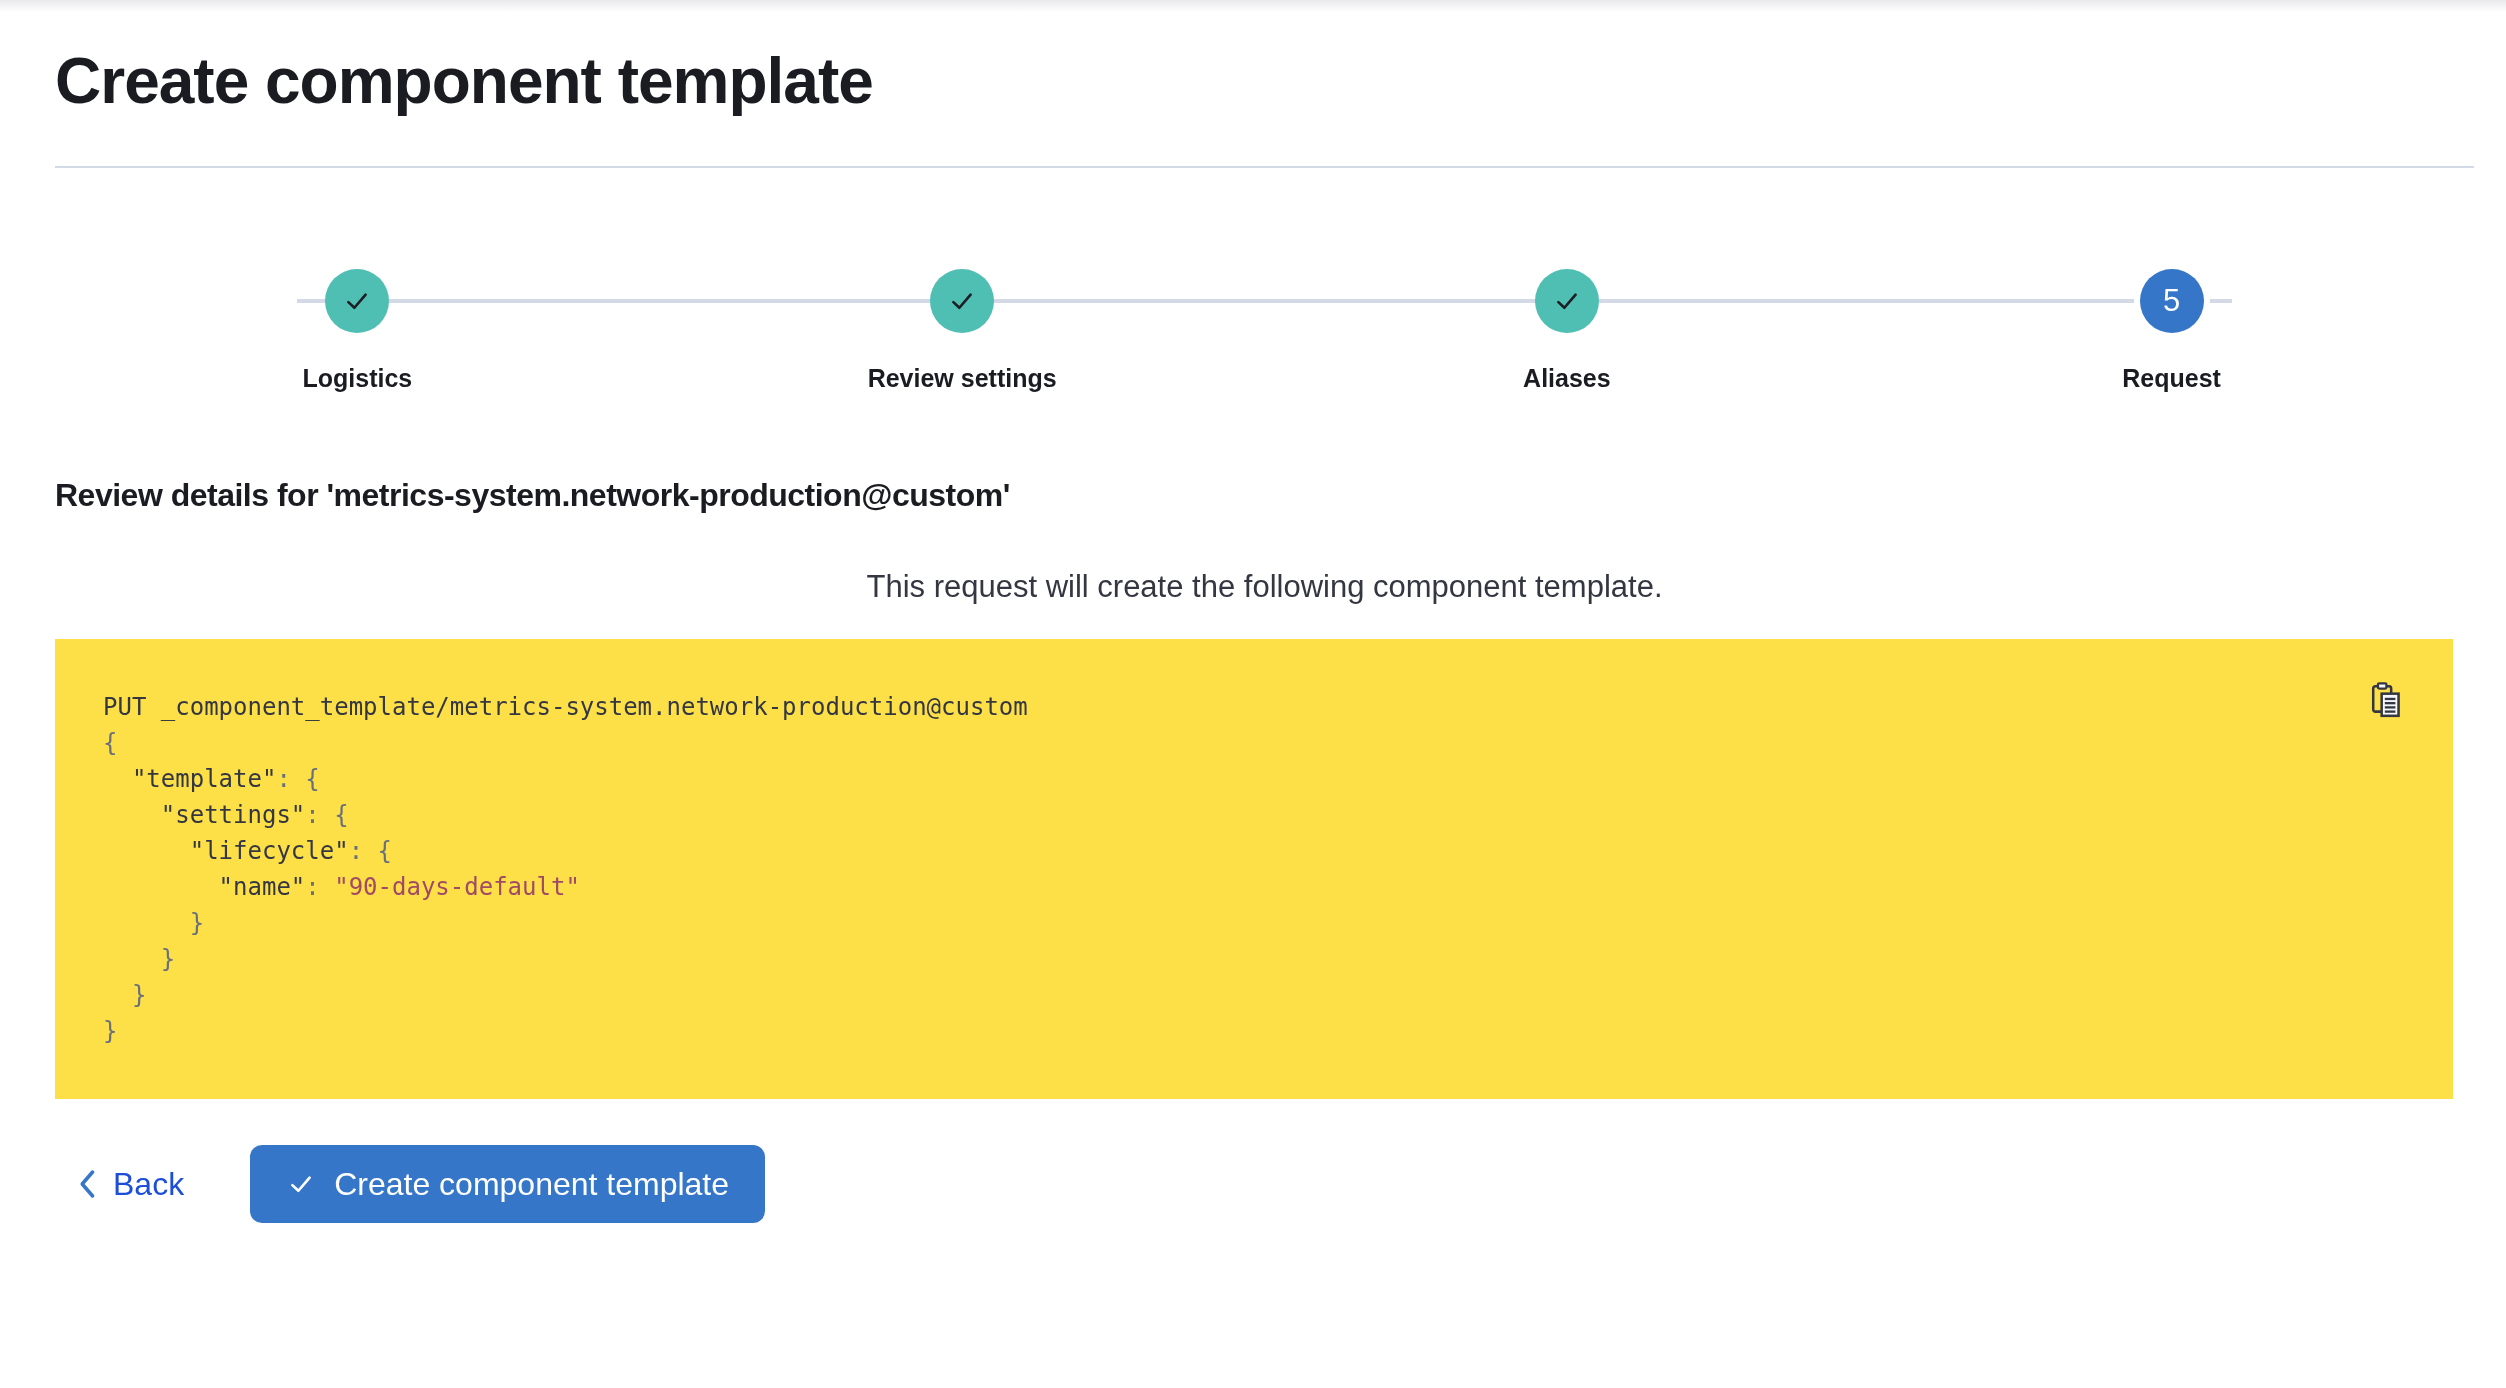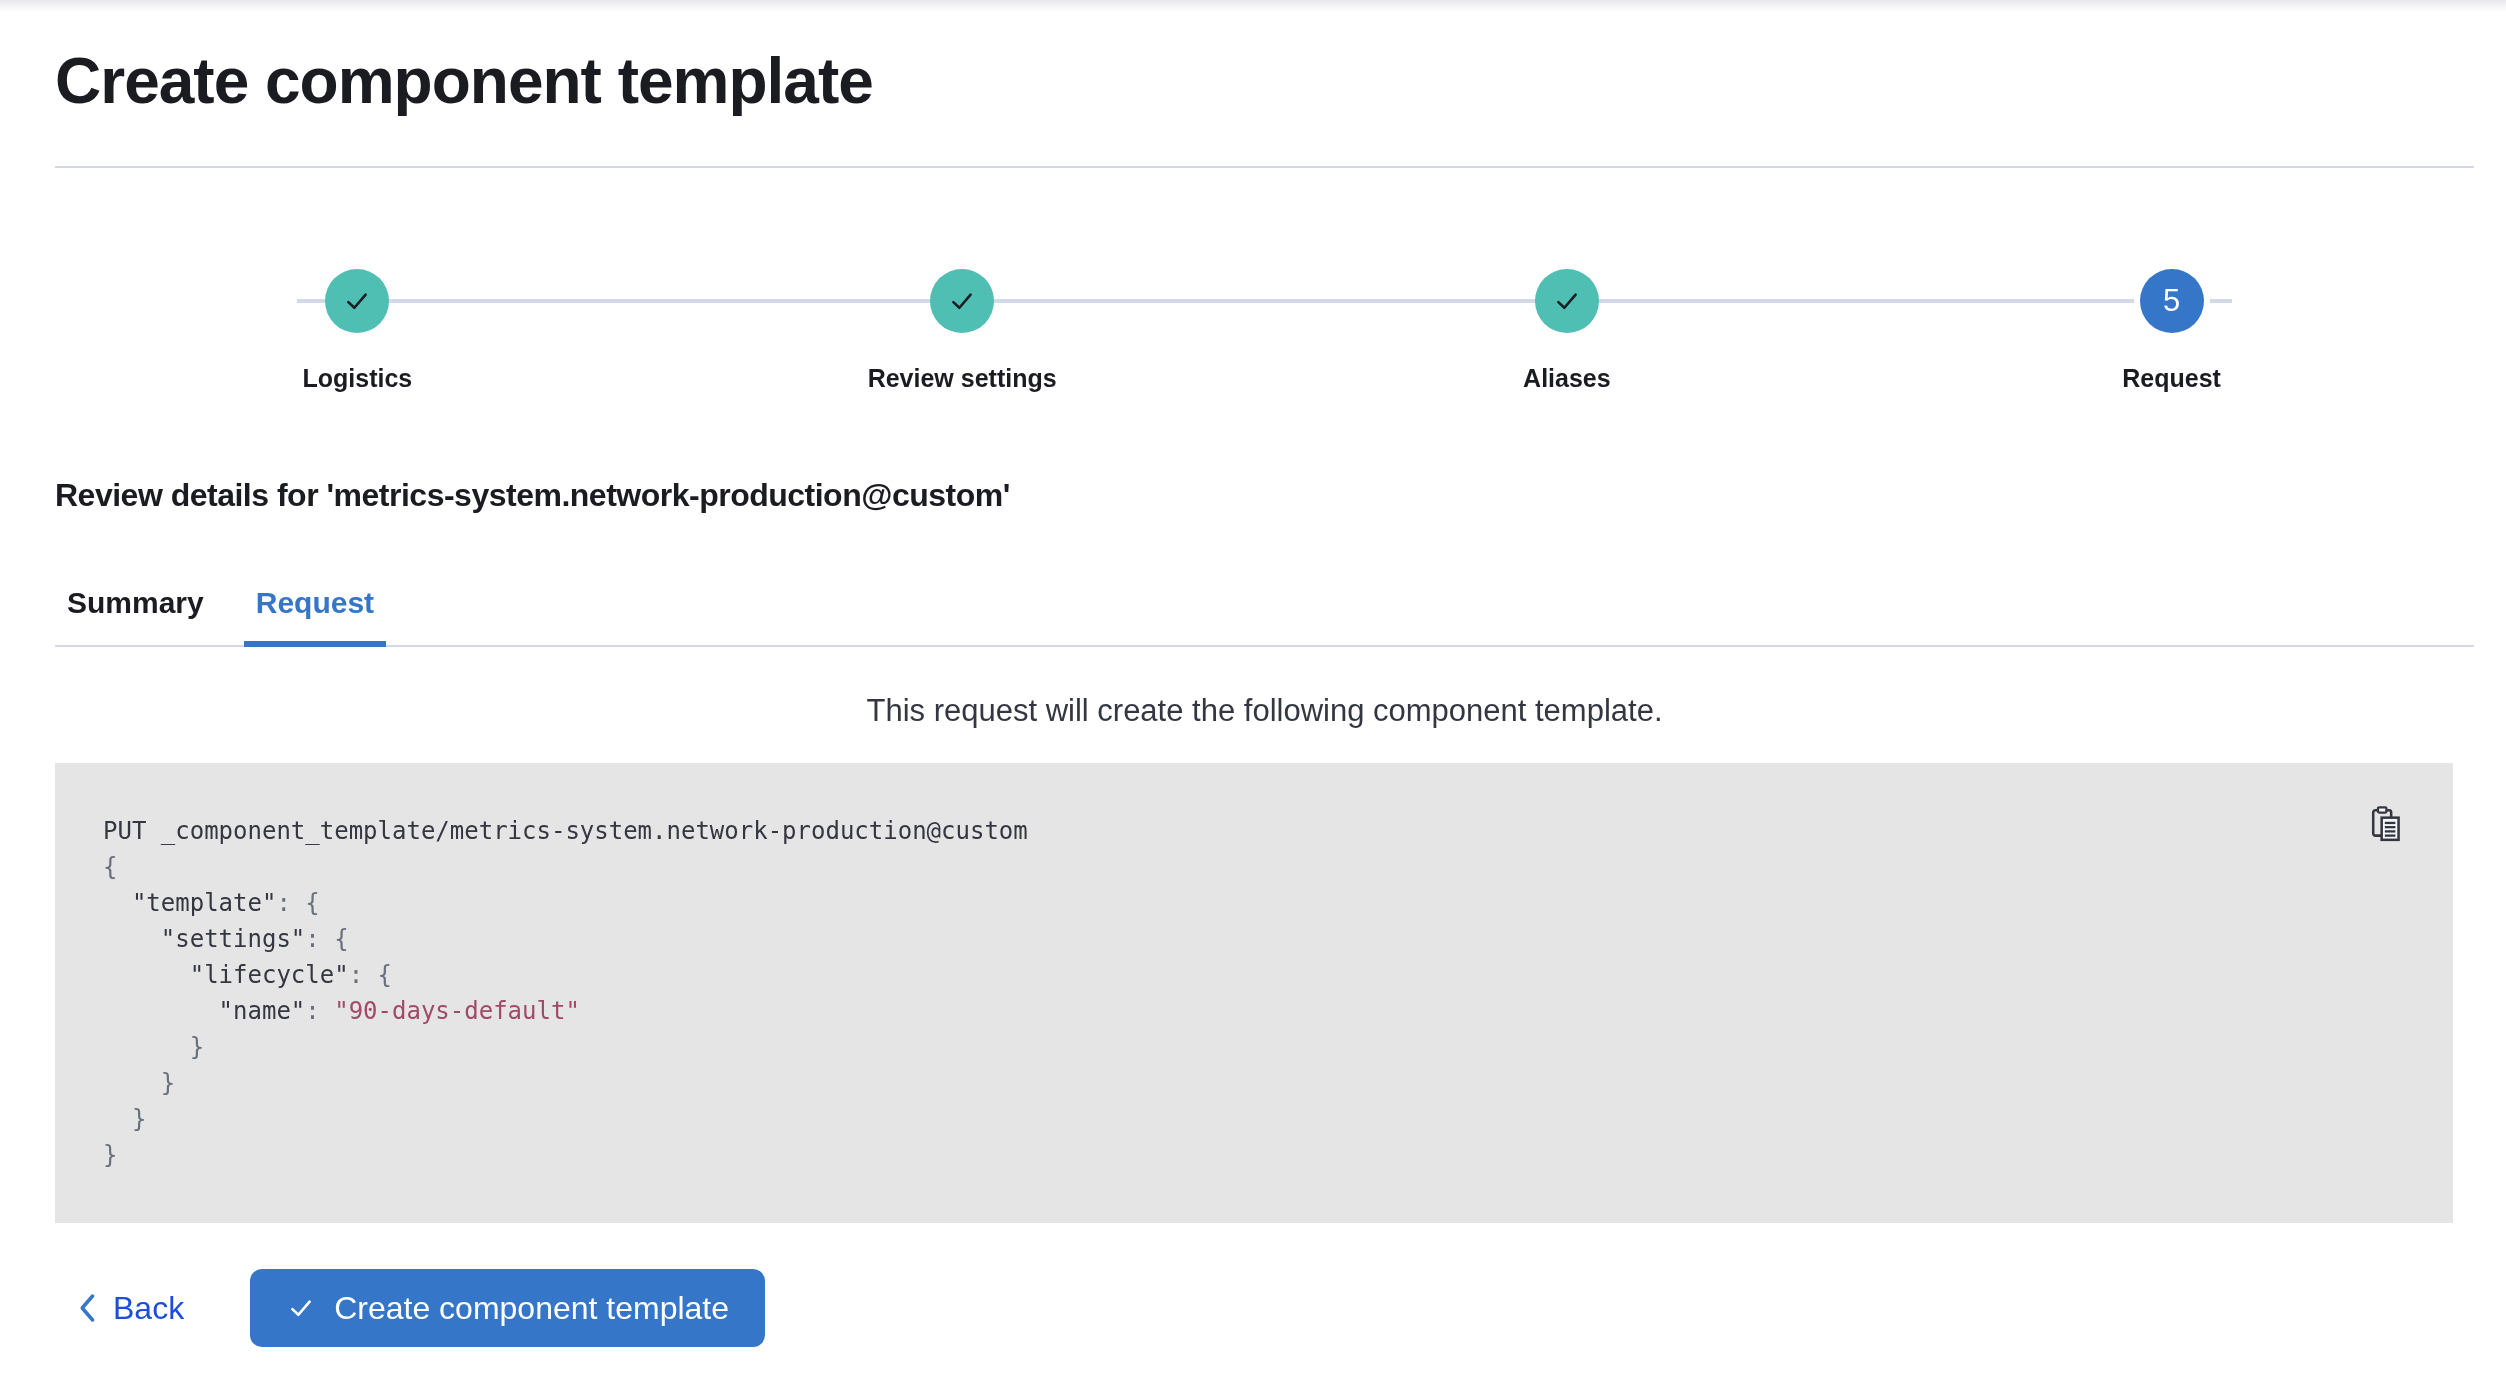--- a/index.html
+++ b/index.html
@@ -84,21 +84,21 @@
   .tab.active { color: #3576c9; border-bottom-color: #3576c9; }
 
   .request-desc {
     margin: 42px 0 0 0;
     font-size: 31px; line-height: 44px; color: #343741; text-align: center;
   }
 
   
   .code-block {
     margin: 30px 21px 0 0;
-    background: #e5e5e5;
+    background: #fde047;
     padding: 50px 48px;
     position: relative;
   }
   .code-content {
     font-family: "DejaVu Sans Mono", monospace;
     font-size: 24px; line-height: 36px;
   }
   .code-line { white-space: pre; }
   .tok-plain  { color: #343741; }
   .tok-key    { color: #343741; }
@@ -180,24 +180,20 @@
     <li class="step">
       <span class="step-circle current">
         <span class="step-number">5</span>
       </span>
       <span class="step-label">Request</span>
     </li>
   </ol>
 
   <h2 class="review-heading">Review details for 'metrics-system.network-production@custom'</h2>
 
-  <div class="tabs">
-    <button class="tab">Summary</button>
-    <button class="tab active">Request</button>
-  </div>
 
   <p class="request-desc">This request will create the following component template.</p>
 
   <div class="code-block">
     <div class="code-content">
         <div class="code-line"><span class="tok-plain">PUT _component_template/metrics-system.network-production@custom</span></div>
         <div class="code-line"><span class="tok-brace">{</span></div>
         <div class="code-line"><span class="tok-plain">  </span><span class="tok-key">"template"</span><span class="tok-brace">: {</span></div>
         <div class="code-line"><span class="tok-plain">    </span><span class="tok-key">"settings"</span><span class="tok-brace">: {</span></div>
         <div class="code-line"><span class="tok-plain">      </span><span class="tok-key">"lifecycle"</span><span class="tok-brace">: {</span></div>

